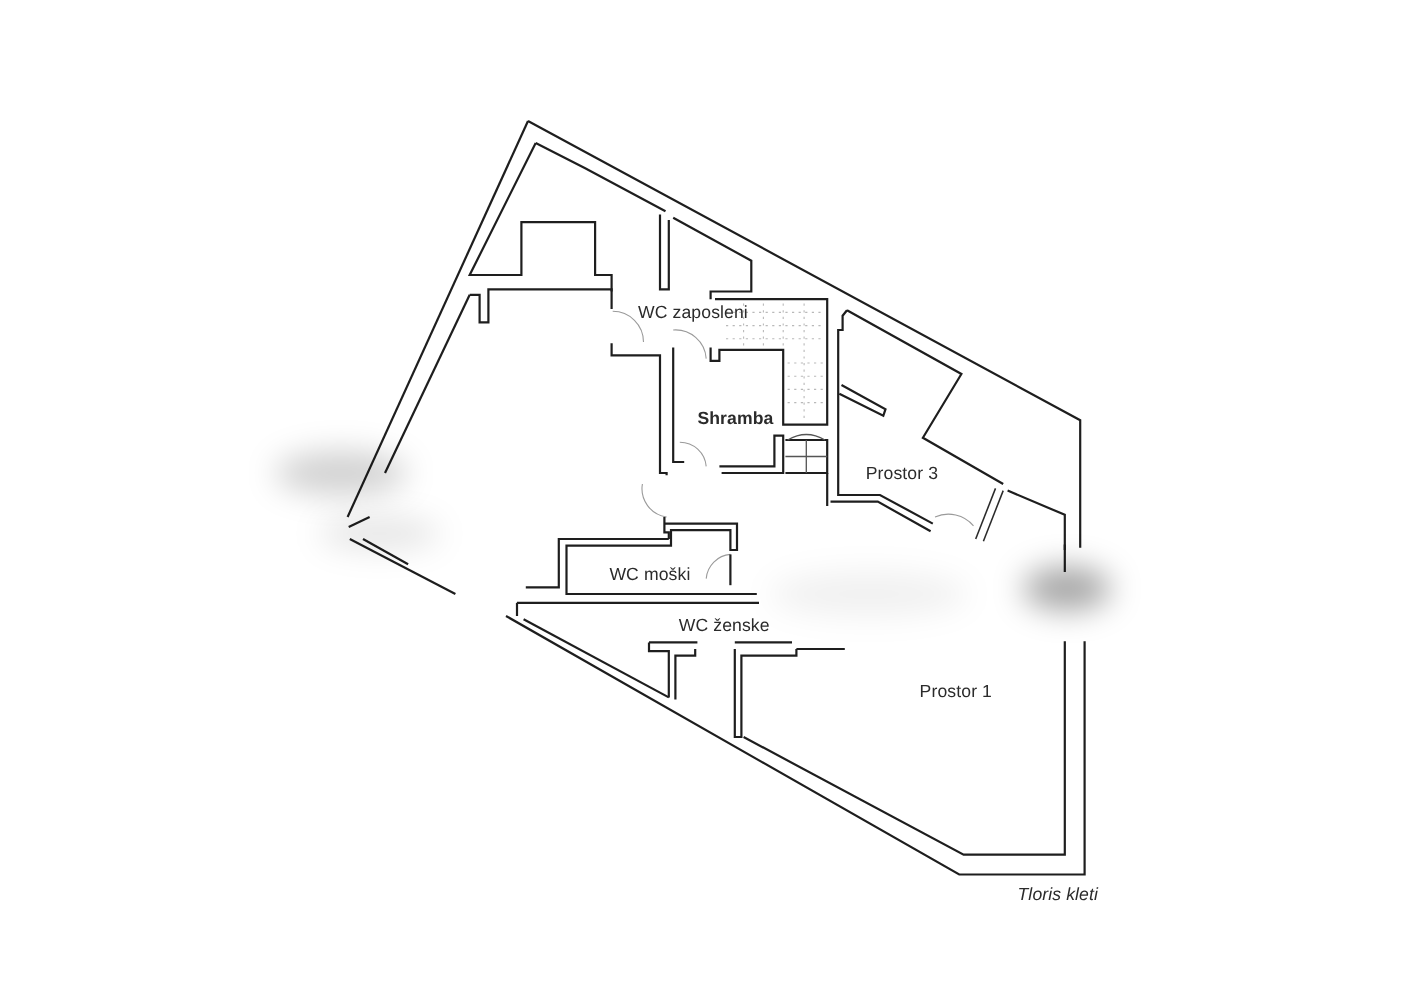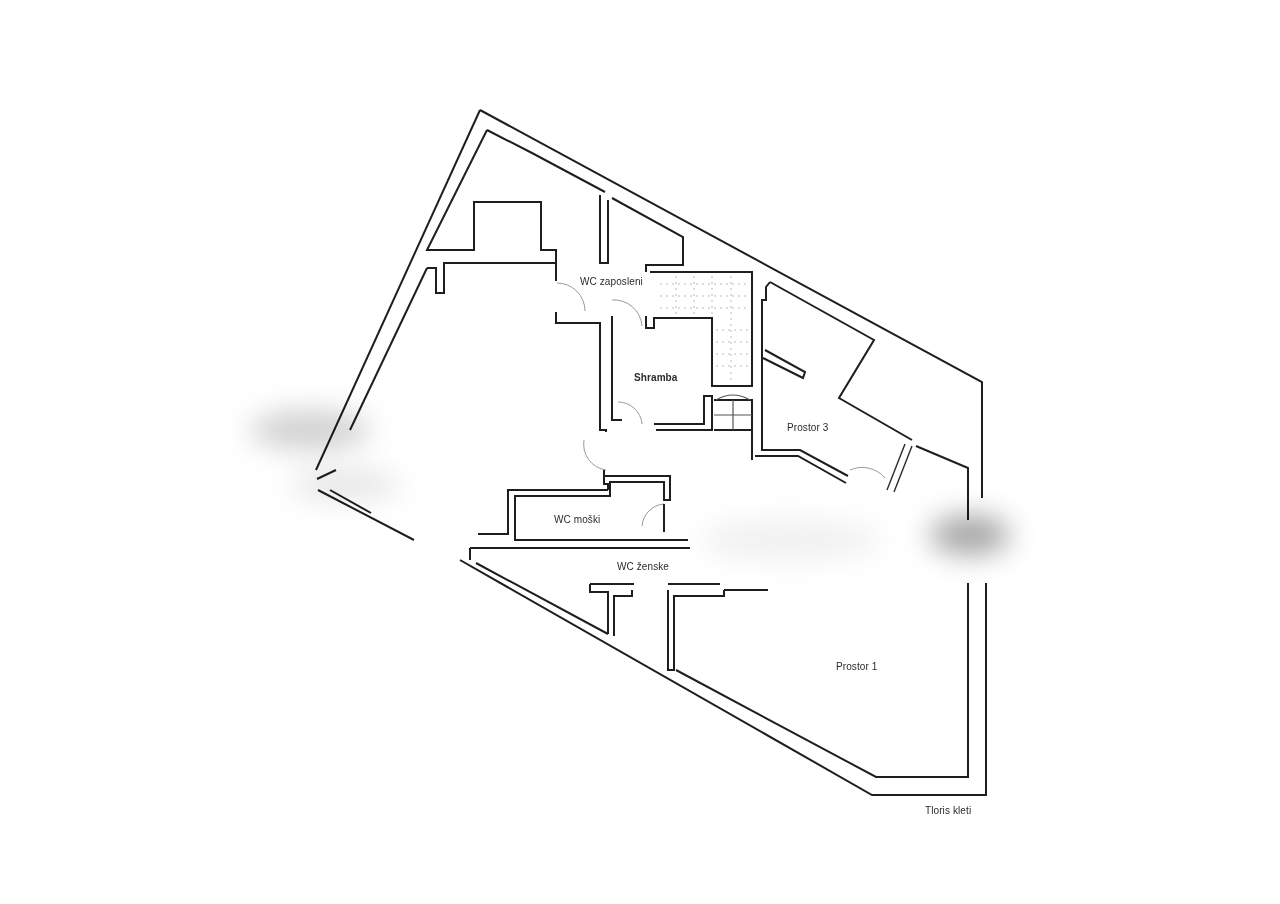--- a/index.html
+++ b/index.html
@@ -4,21 +4,21 @@
   <style>
     html, body { margin: 0; padding: 0; background: #ffffff; }
     body { width: 1280px; height: 904px; position: relative; overflow: hidden; font-family: "Liberation Sans", sans-serif; }
     .canvas { position: absolute; left: 0; top: 0; width: 1280px; height: 904px; }
     svg { position: absolute; left: 0; top: 0; }
     .wall { fill: none; stroke: #1e1e1e; stroke-width: 2; stroke-linejoin: miter; }
     .wall-thin { fill: none; stroke: #2a2a2a; stroke-width: 1.4; }
     .stair { fill: none; stroke: #b9b9b9; stroke-width: 1; stroke-dasharray: 2 4; }
     .stair-solid { fill: none; stroke: #555; stroke-width: 1.2; }
     .door { fill: none; stroke: #9a9a9a; stroke-width: 1; }
-    .label { position: absolute; font-size: 10px; color: #2b2b2b; white-space: nowrap; letter-spacing: 0.1px; }
+    .label { position: absolute; font-size: 16px; color: #2b2b2b; white-space: nowrap; letter-spacing: 0.1px; }
     .watermark { position: absolute; font-family: "Liberation Sans", sans-serif; font-weight: bold; font-size: 300px; color: rgba(0,0,0,0.035); letter-spacing: 40px; left: 220px; top: 320px; pointer-events: none; }
     .smudge { position: absolute; border-radius: 50%; filter: blur(14px); pointer-events: none; }
   </style>
 </head>
 <body>
 
 <div class="canvas">
 
 
   <svg width="1280" height="904" viewBox="0 0 1280 904">
@@ -110,15 +110,15 @@
   <div class="smudge" style="left:250px;top:410px;width:120px;height:40px;background:rgba(0,0,0,0.18);"></div>
   <div class="smudge" style="left:290px;top:470px;width:110px;height:30px;background:rgba(0,0,0,0.10);"></div>
   <div class="smudge" style="left:930px;top:515px;width:80px;height:40px;background:rgba(0,0,0,0.35);"></div>
   <div class="smudge" style="left:700px;top:520px;width:180px;height:40px;background:rgba(0,0,0,0.06);"></div>
 
   <div class="label" style="left:580px;top:276px;">WC zaposleni</div>
   <div class="label" style="left:634px;top:372px;font-weight:bold;">Shramba</div>
   <div class="label" style="left:787px;top:422px;">Prostor 3</div>
   <div class="label" style="left:554px;top:514px;">WC moški</div>
   <div class="label" style="left:617px;top:561px;">WC ženske</div>
-  <div class="label" style="left:836px;top:621px;margin-top:40px;">Prostor 1</div>
-  <div class="label" style="left:925px;top:805px;">Tloris kleti</div>
+  <div class="label" style="left:836px;top:621px;">Prostor 1</div>
+  <div class="label" style="left:925px;top:805px;font-style:italic;">Tloris kleti</div>
 </div>
 
 </body></html>

